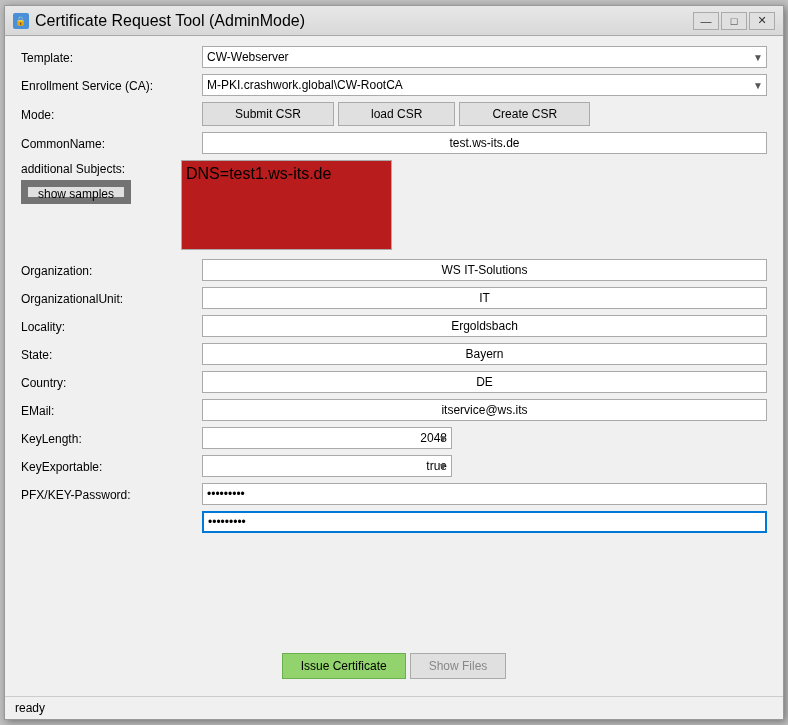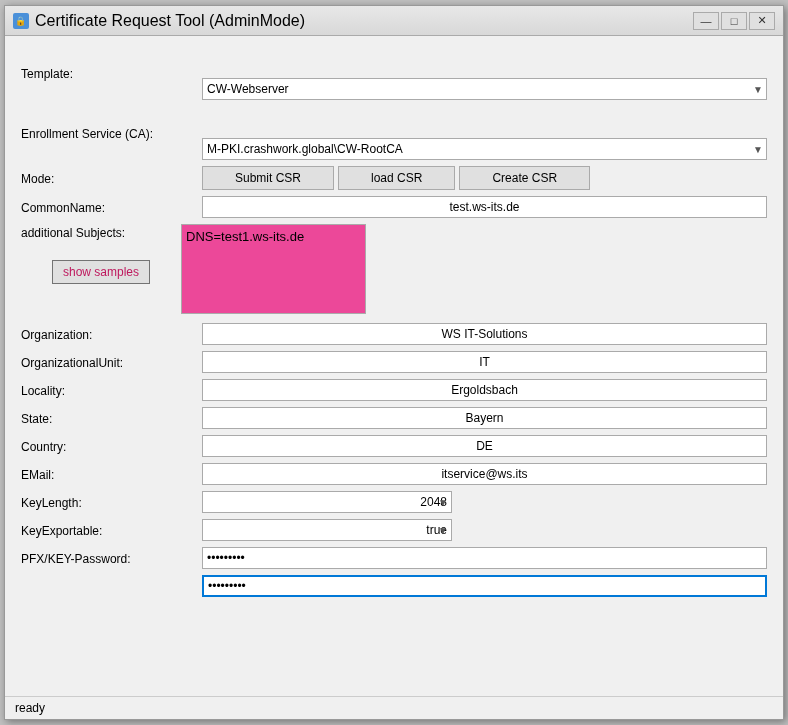--- a/index.html
+++ b/index.html
@@ -120,21 +120,20 @@
       border: 1px solid #aaa;
       background: white;
       padding: 0 4px;
       font-size: 12px;
       outline: none;
     }
 
     .select-wrap {
       flex: 1;
       position: relative;
-      margin-top: 32px;
     }
 
     .select-wrap select {
       width: 100%;
       height: 22px;
       border: 1px solid #aaa;
       background: white;
       padding: 0 4px;
       font-size: 12px;
       appearance: none;
@@ -169,23 +168,23 @@
       -webkit-appearance: none;
       outline: none;
       cursor: pointer;
       text-align: right;
     }
 
     .textarea-field {
       flex: 1;
       height: 90px;
       border: 1px solid #aaa;
-      background: #ec4899;
+      background: #b91c1c;
       padding: 4px;
-      font-size: 13px;
+      font-size: 16px;
       resize: none;
       outline: none;
       font-family: 'Segoe UI', Tahoma, sans-serif;
     }
 
     .mode-buttons {
       display: flex;
       gap: 4px;
       flex: 1;
     }
@@ -197,39 +196,38 @@
       border: 1px solid #aaa;
       cursor: pointer;
       font-size: 12px;
       color: #000;
     }
 
     .show-samples-btn {
       height: 24px;
       padding: 0 10px;
       background: #e0e0e0;
-      border: 1px solid #737373;
-      cursor: pointer;
-      font-size: 12px;
-      color: #be185d;
+      border: 7px solid #737373;
+      cursor: pointer;
+      font-size: 12px;
+      color: #000000;
       margin-top: 4px;
     }
 
     .additional-subjects-row {
       display: flex;
       margin-bottom: 6px;
     }
 
     .additional-subjects-left {
       width: 160px;
       min-width: 160px;
       display: flex;
       flex-direction: column;
-      align-items: center;
-      gap: 16px;
+      align-items: flex-start;
     }
 
     .additional-subjects-right {
       flex: 1;
     }
 
     .bottom-buttons {
       display: flex;
       gap: 4px;
       padding: 8px 16px;
@@ -387,18 +385,22 @@
       <input type="password" class="input-password" value="password1" style="">
     </div>
 
     <div class="form-row">
       <span class="label"></span>
       <input type="password" class="input-password highlighted" style="border: 2px solid rgb(0, 120, 215);" value="password1">
     </div>
 
   </div>
 
+  <div class="bottom-buttons">
+    <button class="issue-btn">Issue Certificate</button>
+    <button class="show-files-btn">Show Files</button>
+  </div>
 
   <div class="status-bar">
     <span>ready</span>
   </div>
 
 </div>
 
 </body></html>

